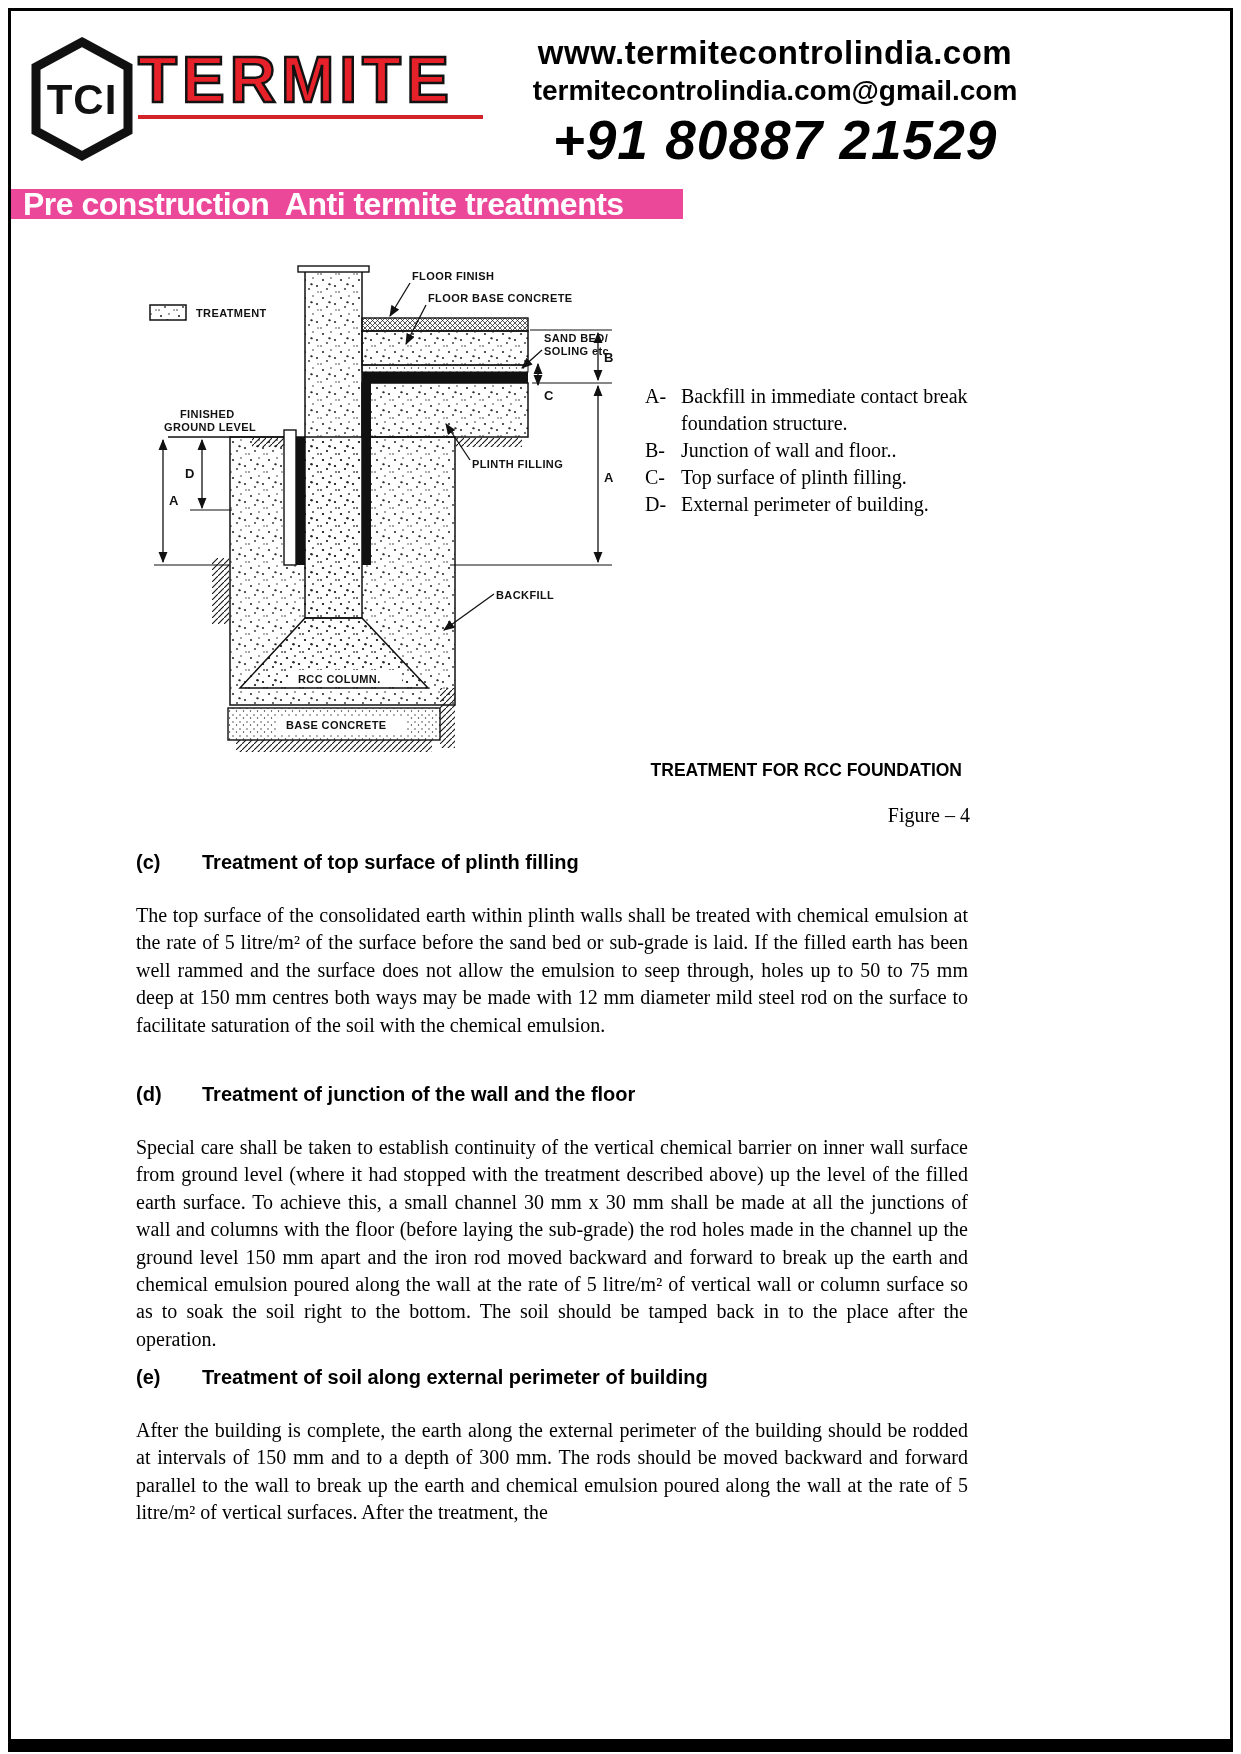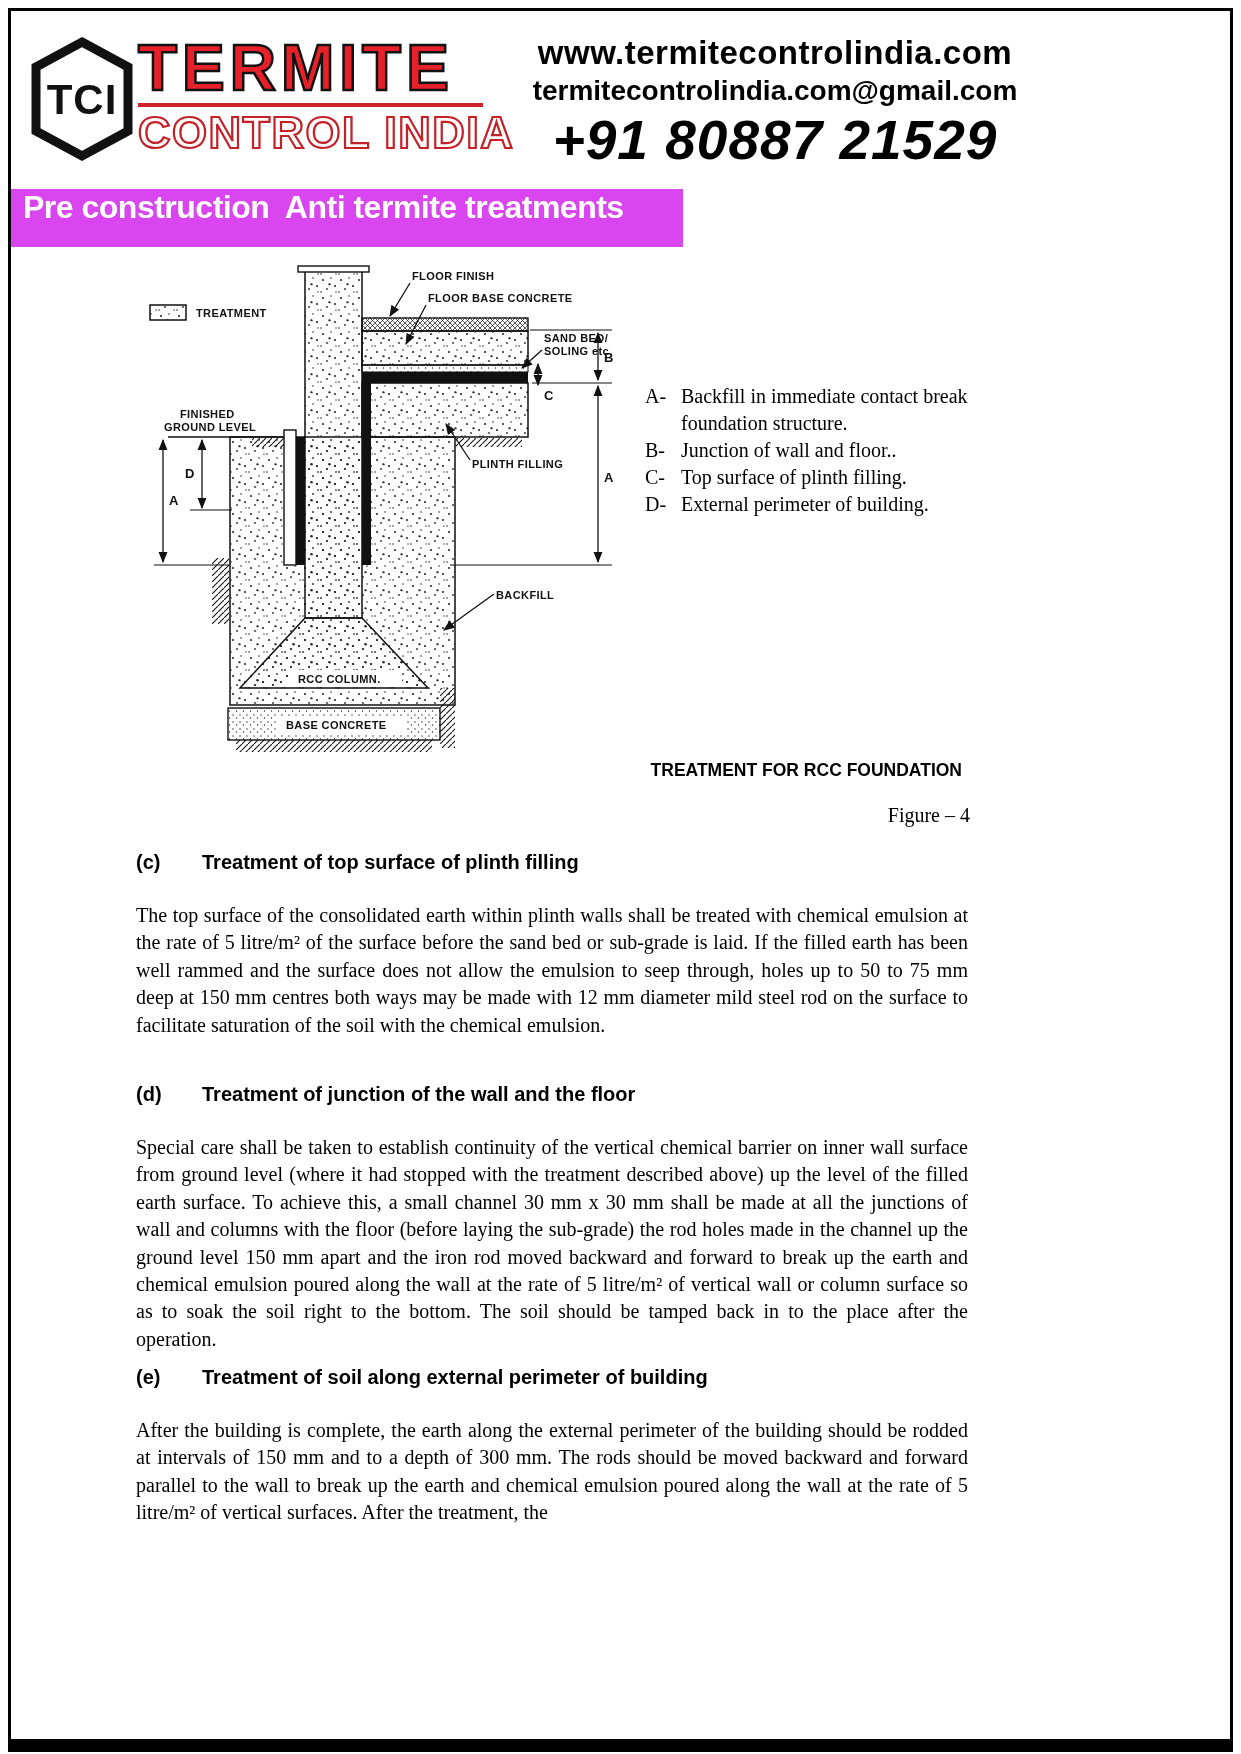--- a/index.html
+++ b/index.html
@@ -8,42 +8,42 @@
     font-family:"Liberation Serif", serif; color:#000; overflow:hidden;
     margin:0 auto;
   }
   .frame {
     position:absolute; left:8px; top:8px; right:8px; bottom:2px;
     border:3px solid #000; border-bottom:13px solid #000; pointer-events:none;
   }
 
   
   .hex-logo { position:absolute; left:28px; top:36px; }
-  .brand { position:absolute; left:138px; top:36px; font-family:"Liberation Sans", sans-serif; }
+  .brand { position:absolute; left:138px; top:48px; font-family:"Liberation Sans", sans-serif; }
   .brand-top {
     font-size:64px; font-weight:700; line-height:1; letter-spacing:5px;
     color:#e62129; -webkit-text-stroke:2.5px #121212;
   }
   .brand-rule { width:345px; height:4px; background:#d2232a; margin-top:3px; }
   .brand-bottom {
     font-size:45px; font-weight:700; line-height:1.05; letter-spacing:1.5px;
     color:#ffffff; -webkit-text-stroke:2.2px #c42128; margin-top:2px;
   }
   .contact {
     position:absolute; left:510px; top:34px; width:530px; text-align:center;
     font-family:"Liberation Sans", sans-serif; color:#000000;
   }
   .website { font-size:33px; font-weight:700; letter-spacing:0.5px; }
   .email   { font-size:28px; font-weight:700; margin-top:3px; }
   .phone   { font-size:55px; font-weight:700; margin-top:1px; letter-spacing:1px;font-style:italic; }
 
   
   .banner {
-    position:absolute; left:11px; top:189px; width:672px; height:58px;
-    background:#d946ef; display:flex; 
+    position:absolute; left:11px; top:189px; width:672px; height:30px;
+    background:#ec4899; display:flex; align-items:center;
   }
   .banner-text {
     font-family:"Liberation Sans", sans-serif; font-weight:700; font-size:32px;
     letter-spacing:-0.5px; color:#ffffff; padding-left:12px; white-space:pre;
   }
 
   
   .diagram { position:absolute; left:140px; top:258px; }
   .dlabel { font:700 11px "Liberation Sans", sans-serif; fill:#111; letter-spacing:0.4px; }
   .dim    { font:700 13px "Liberation Sans", sans-serif; fill:#111; }
@@ -85,21 +85,20 @@
   <div class="frame"></div>
 
   <svg class="hex-logo" width="108" height="126" viewBox="0 0 108 126">
     <polygon points="54,6 100,31 100,95 54,120 8,95 8,31" fill="#ffffff" stroke="#111" stroke-width="9"></polygon>
     <text x="54" y="78" text-anchor="middle" style="font:700 42px 'Liberation Sans', sans-serif; letter-spacing:1px;" fill="#111">TCI</text>
   </svg>
 
   <div class="brand">
     <div class="brand-top">TERMITE</div>
     <div class="brand-rule"></div>
-    <div class="brand-bottom">CONTROL INDIA</div>
   </div>
 
   <div class="contact">
     <div class="website">www.termitecontrolindia.com</div>
     <div class="email">termitecontrolindia.com@gmail.com</div>
     <div class="phone">+91 80887 21529</div>
   </div>
 
   <div class="banner">
     <span class="banner-text">Pre construction  Anti termite treatments</span>

